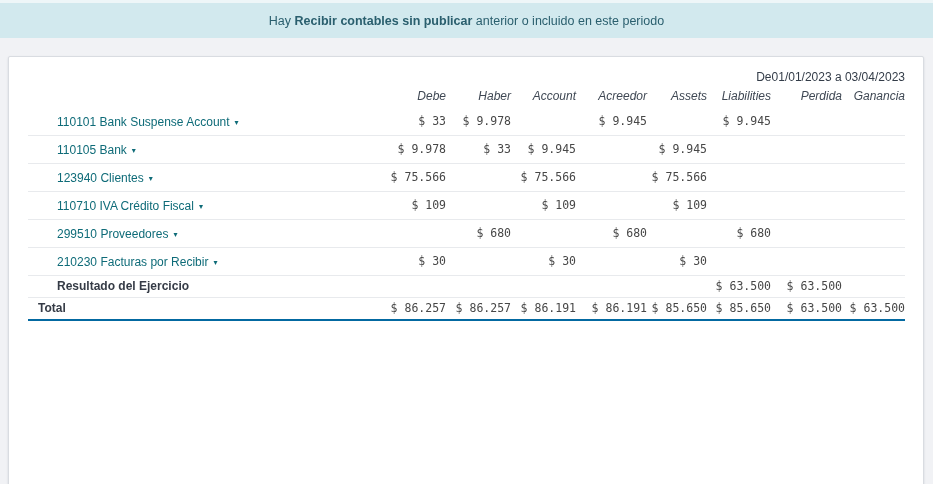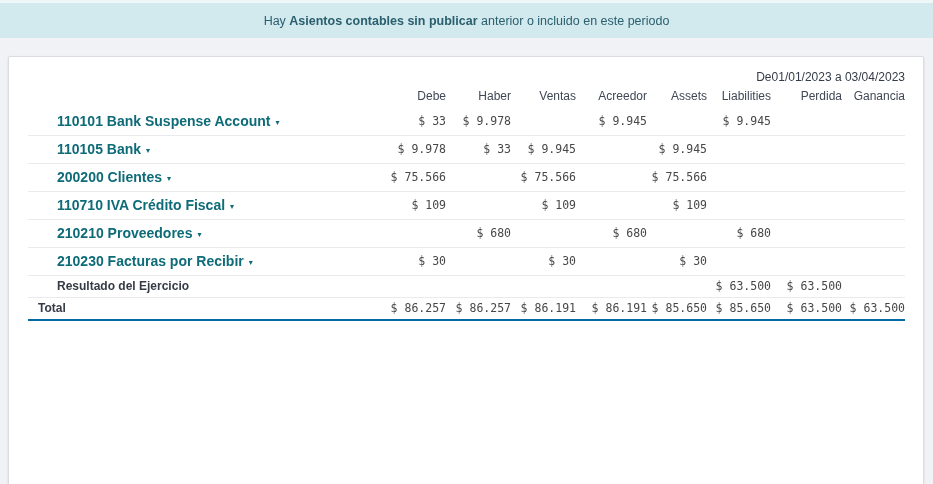--- a/index.html
+++ b/index.html
@@ -33,32 +33,33 @@
     margin:0 18px 0 19px;
     width:877px;
     border-collapse:collapse;
     table-layout:fixed;
   }
   th {
     height:22px;
     font-size:12px; font-weight:400; color:#3f4854;
     text-align:right; vertical-align:middle;
     white-space:nowrap;
+    font-style:italic;
   }
   td { vertical-align:middle; white-space:nowrap; }
   td.val {
     font-family:"DejaVu Sans Mono", monospace;
     font-size:11.5px; color:#474747;
     text-align:right;
   }
   td.val.neg { color:#dc3545; }
   tr.row-account { height:28px; border-bottom:1px solid #e8eaed; }
   tr.row-account .name-cell { padding-left:29px; }
   .acct-link {
-    color:#0e6b78; font-weight:bold; font-size:14px; cursor:pointer;
+    color:#0e6b78; font-weight:normal; font-size:12px; cursor:pointer;
   }
   .caret {
     color:#0e6b78; font-size:8px; margin-left:5px;
     position:relative; top:-1px; cursor:pointer;
   }
   tr.row-subtotal, tr.row-inner { height:22px; border-bottom:1px solid #e8eaed; }
   tr.row-total { height:23px; border-bottom:2px solid #0369a1; }
   tr.row-subtotal .name-cell,
   tr.row-inner .name-cell,
   tr.row-total .name-cell {
@@ -67,21 +68,21 @@
   tr.row-subtotal .name-cell { padding-left:20px; }
   tr.row-inner .name-cell { padding-left:29px; }
   tr.row-total .name-cell { padding-left:10px; }
 </style>
 </head>
 <body>
 
 <div class="top-strip"></div>
 
 <div class="banner">
-  <span><span>Hay </span><b>Asientos contables sin publicar</b><span> anterior o incluido en este periodo</span></span>
+  <span><span>Hay </span><b>Recibir contables sin publicar</b><span> anterior o incluido en este periodo</span></span>
 </div>
 
 <div class="card">
   <div class="date-line">De01/01/2023 a 03/04/2023</div>
 
   <table class="report">
     <colgroup>
       <col style="width:351px">
       <col style="width:67px">
         <col style="width:65px">
@@ -90,21 +91,21 @@
       <col style="width:60px">
         <col style="width:64px">
         <col style="width:71px">
         <col style="width:63px">
     </colgroup>
     <thead>
       <tr>
         <th></th>
         <th>Debe</th>
         <th>Haber</th>
-        <th>Ventas</th>
+        <th>Account</th>
         <th>Acreedor</th>
         <th>Assets</th>
         <th>Liabilities</th>
         <th>Perdida</th>
         <th>Ganancia</th>
       </tr>
     </thead>
     <tbody>
         <tr class="row-account">
     <td class="name-cell"><span class="acct-link">110101 Bank Suspense Account</span><span class="caret">▾</span></td>
@@ -122,21 +123,21 @@
   <td class="val">$ 9.978</td>
           <td class="val">$ 33</td>
           <td class="val">$ 9.945</td>
           <td class="val"></td>
           <td class="val">$ 9.945</td>
           <td class="val"></td>
           <td class="val"></td>
           <td class="val"></td>
         </tr>
         <tr class="row-account">
-    <td class="name-cell"><span class="acct-link">200200 Clientes</span><span class="caret">▾</span></td>
+    <td class="name-cell"><span class="acct-link">123940 Clientes</span><span class="caret">▾</span></td>
   <td class="val">$ 75.566</td>
           <td class="val"></td>
           <td class="val">$ 75.566</td>
           <td class="val"></td>
           <td class="val">$ 75.566</td>
           <td class="val"></td>
           <td class="val"></td>
           <td class="val"></td>
         </tr>
         <tr class="row-account">
@@ -144,21 +145,21 @@
   <td class="val">$ 109</td>
           <td class="val"></td>
           <td class="val">$ 109</td>
           <td class="val"></td>
           <td class="val">$ 109</td>
           <td class="val"></td>
           <td class="val"></td>
           <td class="val"></td>
         </tr>
         <tr class="row-account">
-    <td class="name-cell"><span class="acct-link">210210 Proveedores</span><span class="caret">▾</span></td>
+    <td class="name-cell"><span class="acct-link">299510 Proveedores</span><span class="caret">▾</span></td>
   <td class="val"></td>
           <td class="val">$ 680</td>
           <td class="val"></td>
           <td class="val">$ 680</td>
           <td class="val"></td>
           <td class="val">$ 680</td>
           <td class="val"></td>
           <td class="val"></td>
         </tr>
         <tr class="row-account">

